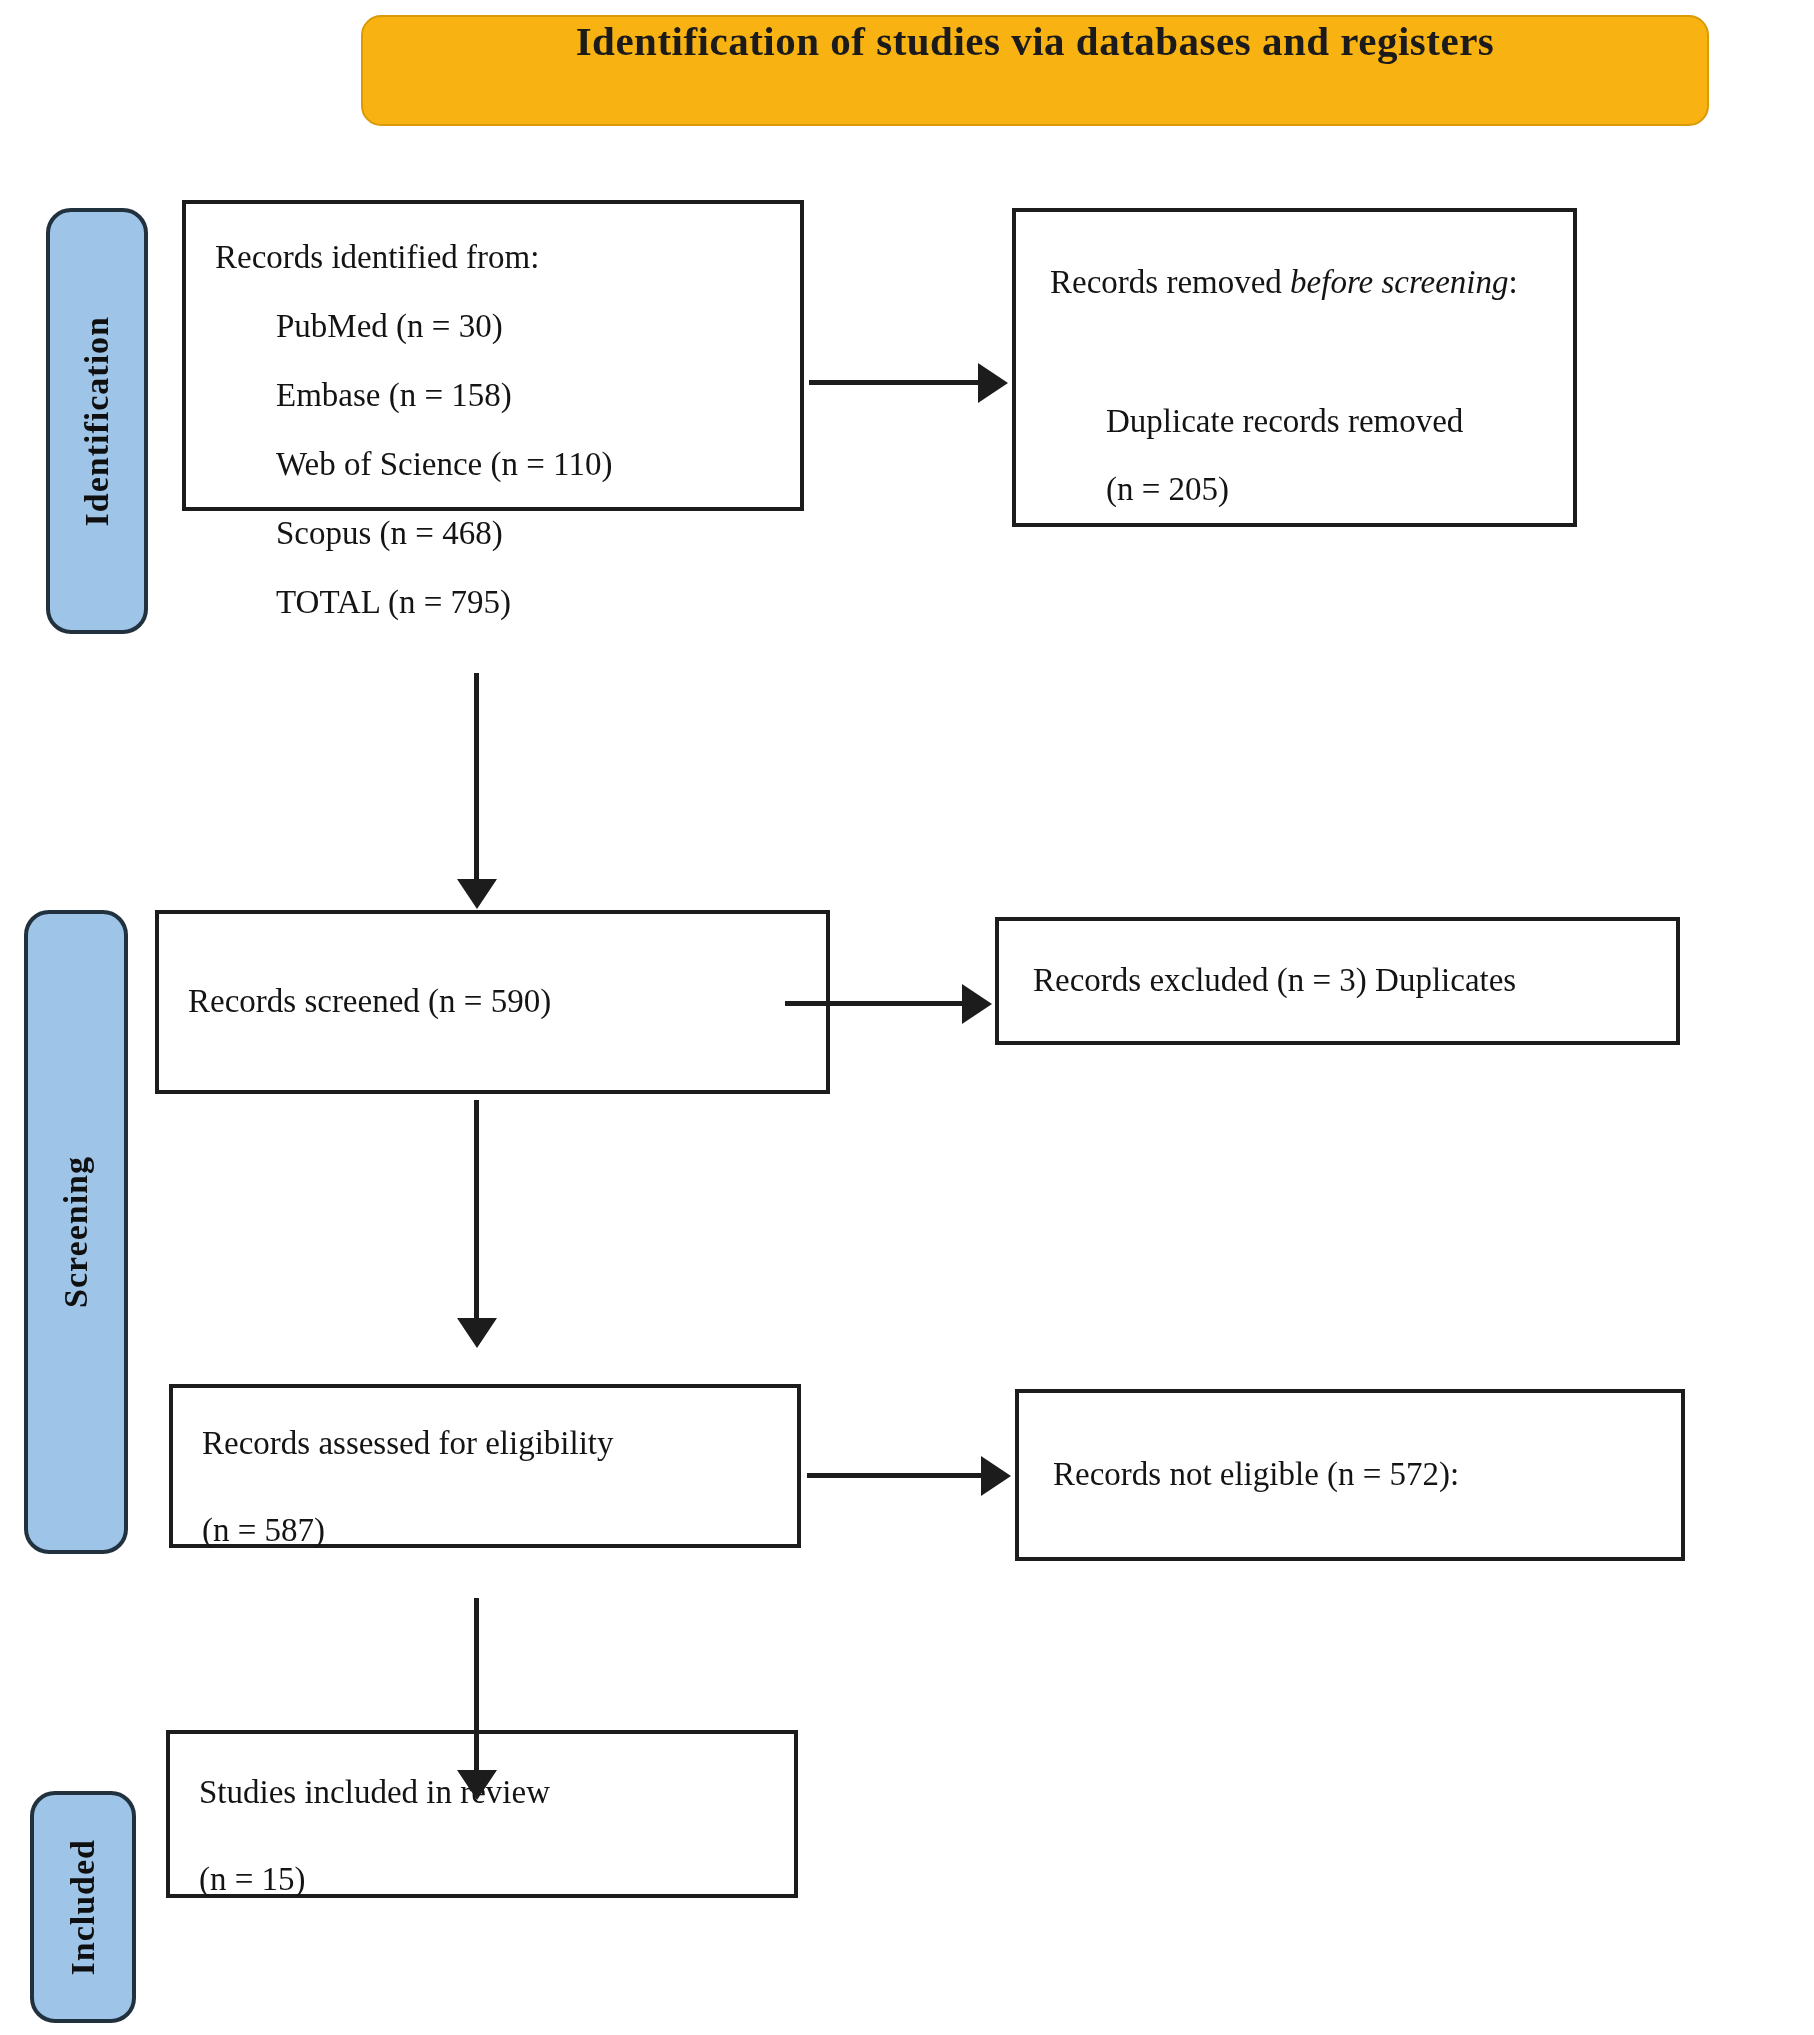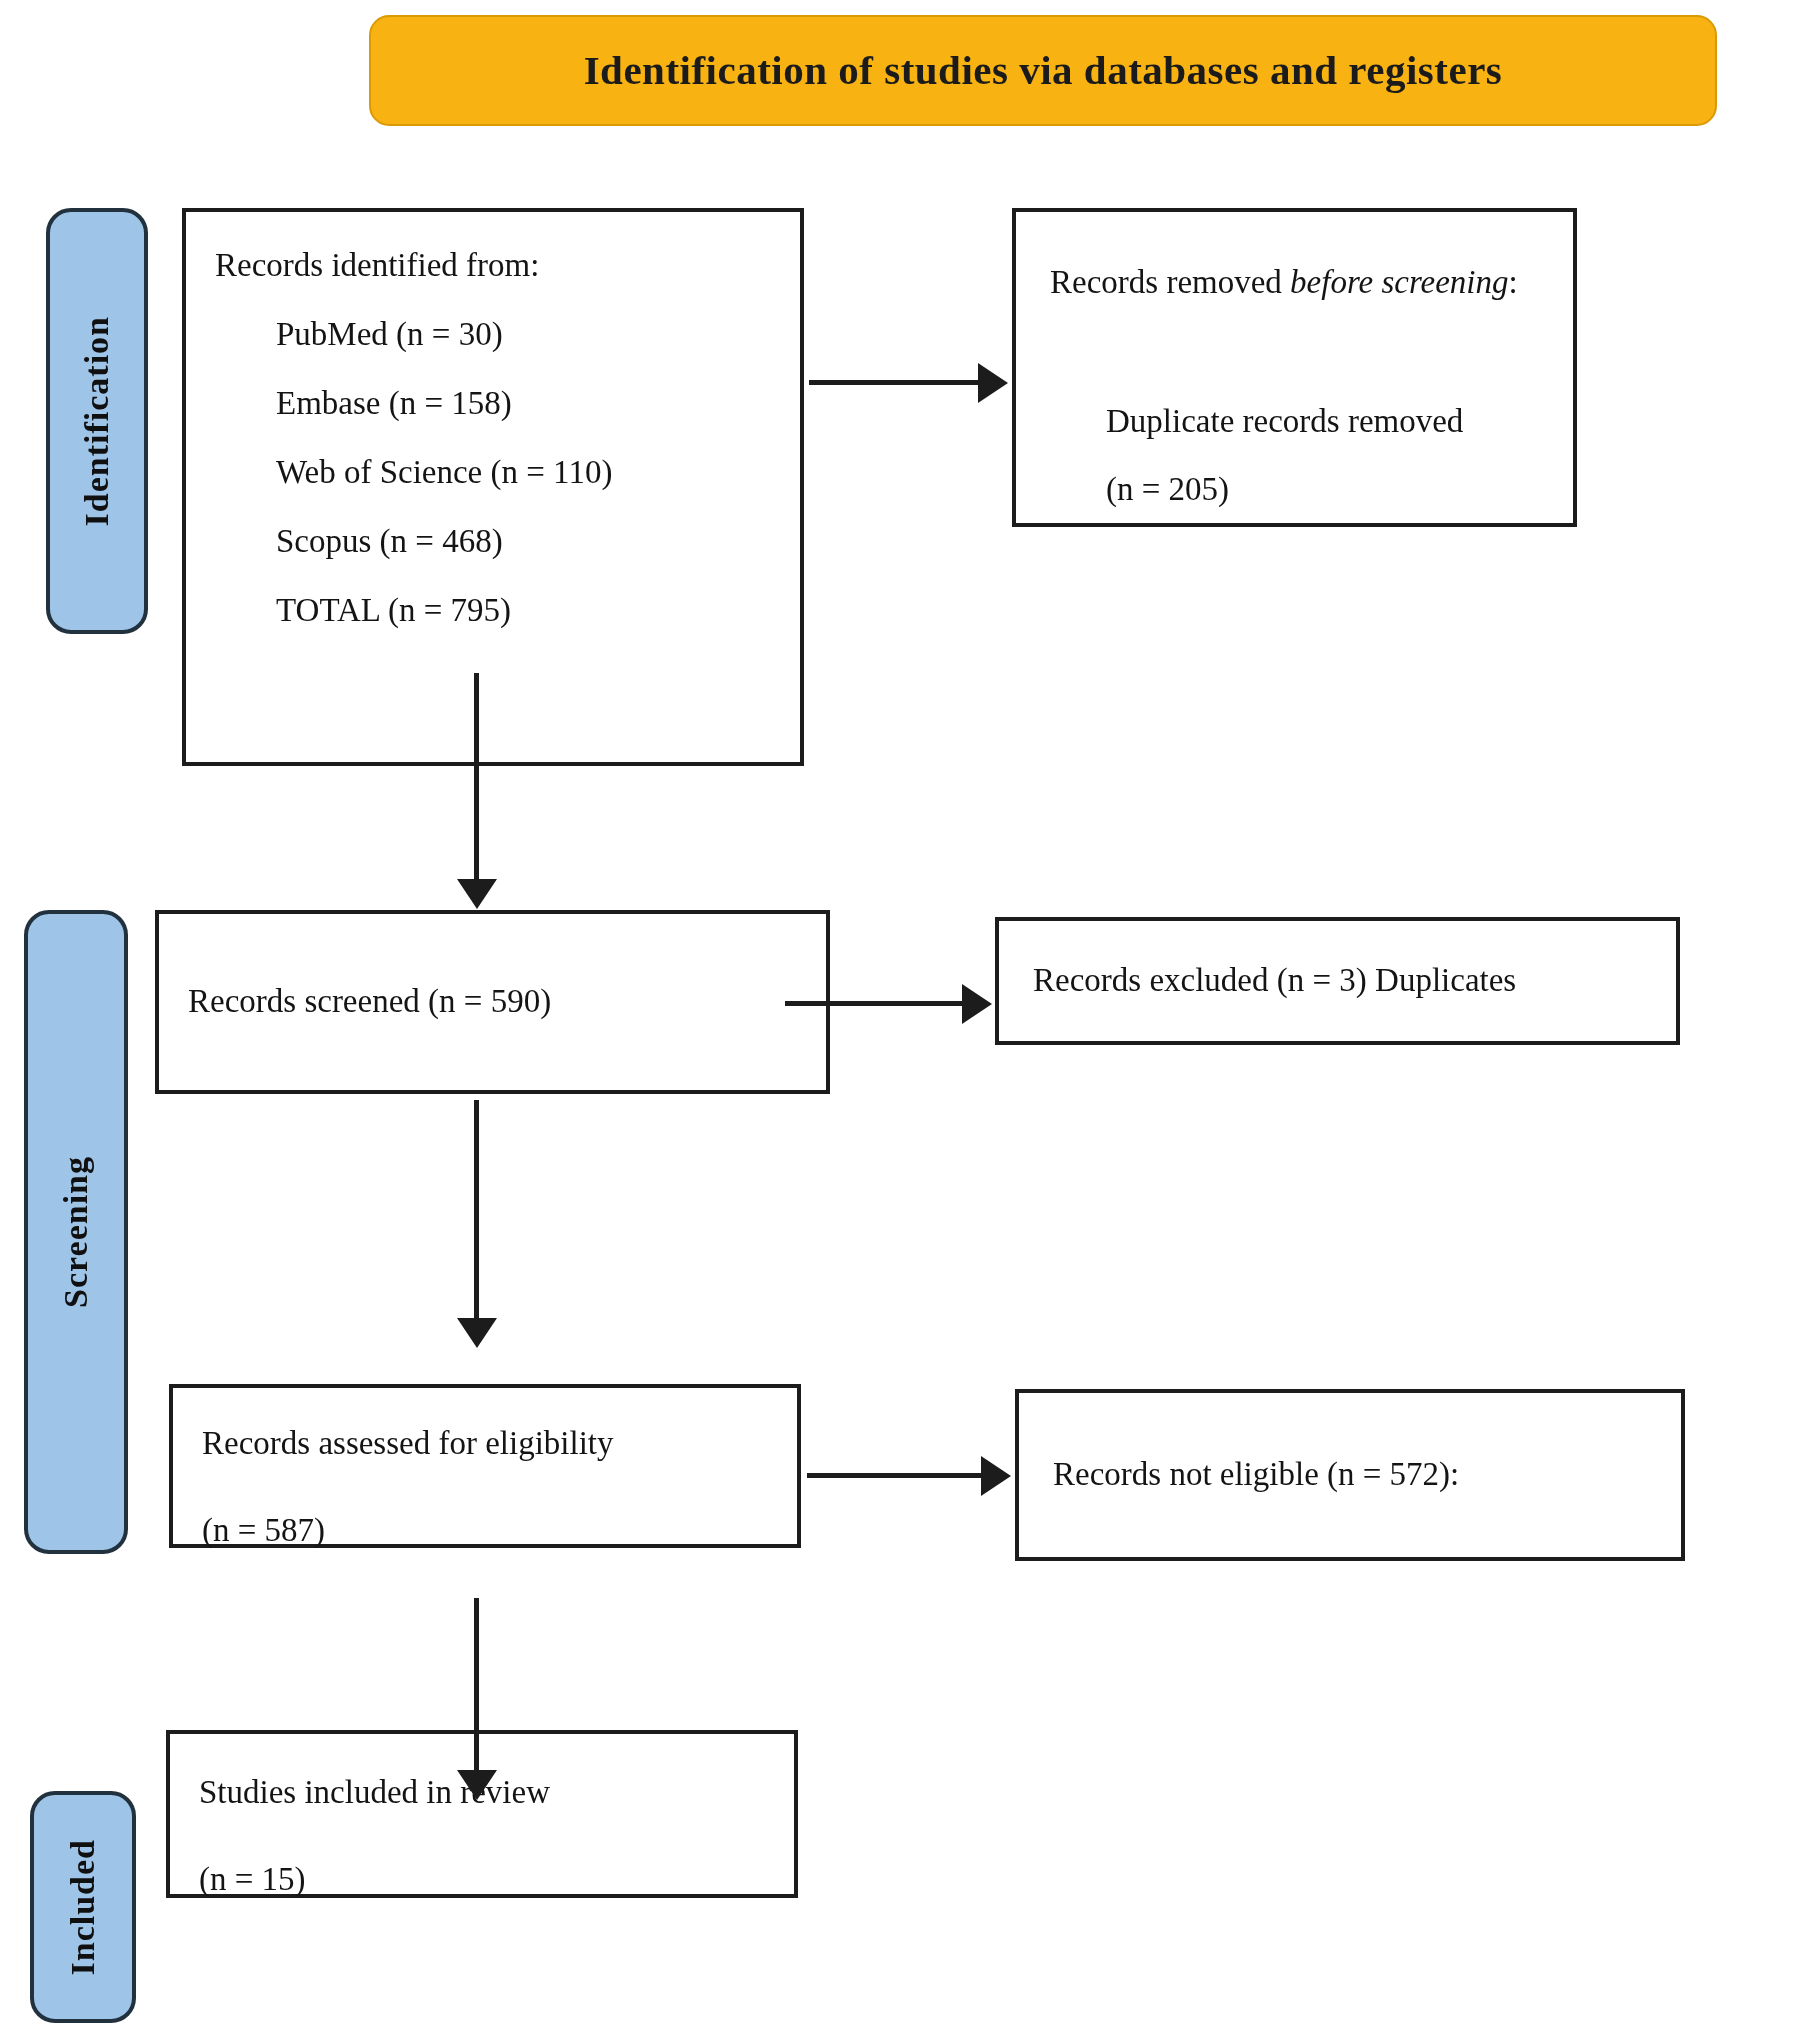--- a/index.html
+++ b/index.html
@@ -23,23 +23,21 @@
   
   .banner {
     position: absolute;
     left: 361px; top: 14.5px;
     width: 1348px; height: 111px;
     background: #F8B211;
     border: 2.9px solid #DA9A05;
     border-radius: 20.3px;
     box-sizing: border-box;
     display: flex;
-    align-items: center;
     justify-content: center;
-    margin-left: 8px;
   }
   .banner span {
     font-size: 41px;
     font-weight: bold;
     color: #1b1b1b;
     letter-spacing: 0.5px;
   }
 
   
   .stage-tab {
@@ -72,21 +70,21 @@
     border: 4.4px solid #1c1c1c;
     box-sizing: border-box;
     font-size: 33px;
     line-height: 1.25;
     color: #141414;
   }
   .fbox.center-left {
     display: flex;
     align-items: center;
   }
-  #box-identified   { left: 182px;  top: 208px;  width: 622px; height: 558px; padding: 19.4px 14.5px 0 29px; }
+  #box-identified   { left: 182px;  top: 200px;  width: 622px; height: 311px; padding: 19.4px 14.5px 0 29px; }
   #box-removed      { left: 1012px; top: 208px;  width: 565px; height: 319px; padding: 36px 19.4px 0 34px; }
   #box-screened     { left: 155px;  top: 910px; width: 675px; height: 184px; padding-left: 29px; }
   #box-excluded     { left: 995px; top: 917px; width: 685px; height: 128px; padding-left: 34px; }
   #box-assessed     { left: 169px;  top: 1384px; width: 632px; height: 164px; padding: 12px 14.5px 0 29px; }
   #box-not-eligible { left: 1015px; top: 1389px; width: 670px; height: 172px; padding-left: 34px; }
   #box-included     { left: 166px;  top: 1730px; width: 632px; height: 168px; padding: 14.5px 14.5px 0 29px; }
 
   .line        { line-height: 69px; white-space: nowrap; }
   .indent      { padding-left: 61px; }
   .spread .line{ line-height: 87px; }

